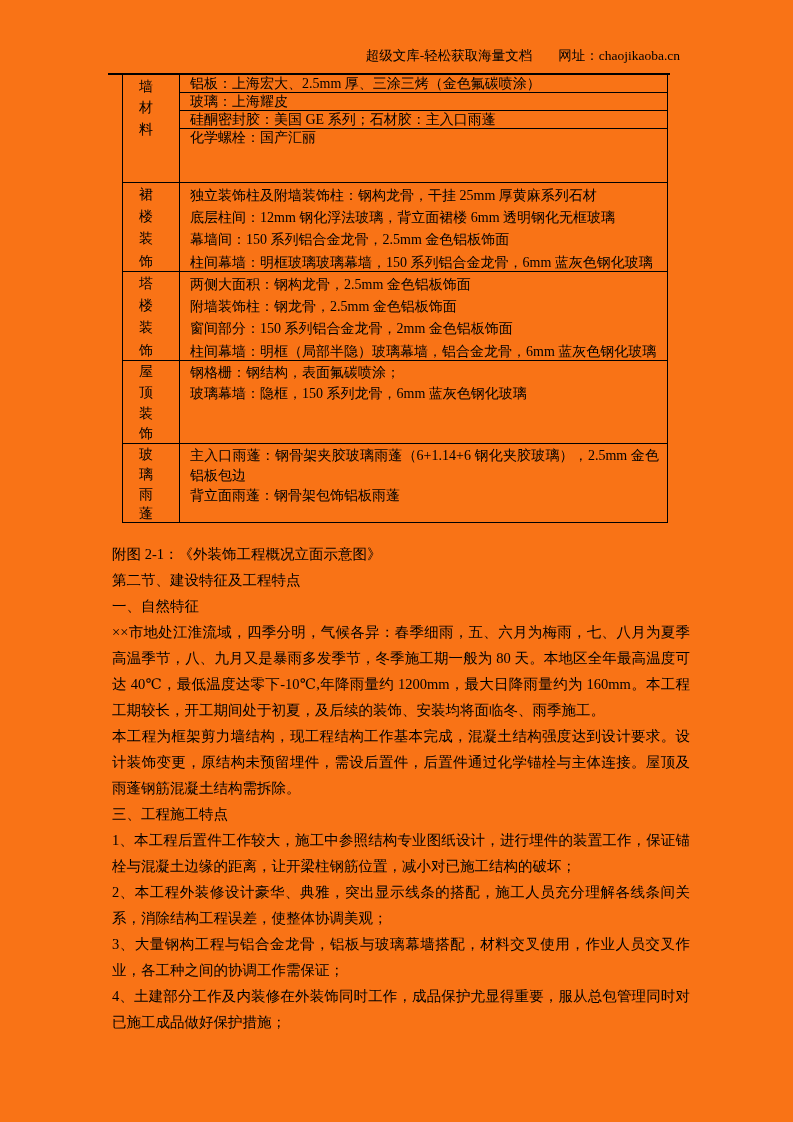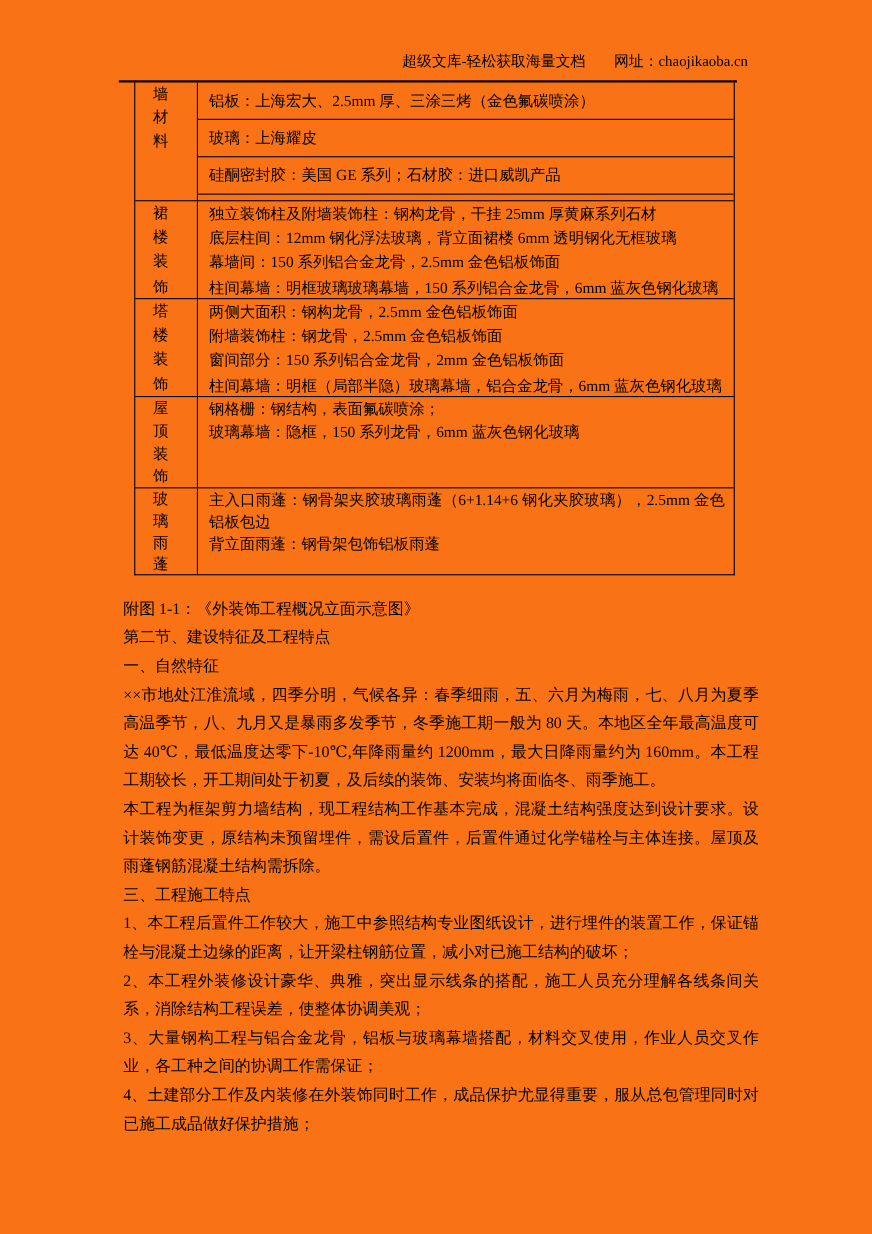--- a/index.html
+++ b/index.html
@@ -40,21 +40,21 @@
     word-break:break-all;
     letter-spacing:30px; 
   }
   
   .labelcol{letter-spacing:0;padding-right:32px;}
   .contentcol{flex:1;box-sizing:border-box;overflow:hidden;}
   
   .b0{height:107px;}
   .b0 .labelcol{line-height:21.4px;}
   .subrow{
-    height:34px;box-sizing:border-box;
+    height:18px;box-sizing:border-box;
     display:flex;align-items:center;
     padding:0 8px 0 10px;
     border-bottom:1.5px solid #000;
     white-space:nowrap;
   }
   .subrow:last-child{border-bottom:none;}
   
   .cellpad{padding:2px 8px 0 10px;text-align:justify;}
   .b1{height:89px;}  .b1 .labelcol,.b1 .cellpad{line-height:22.2px;}
   .b2{height:89px;}  .b2 .labelcol,.b2 .cellpad{line-height:22.2px;}
@@ -78,21 +78,21 @@
   </div>
   <div class="hdr-rule"></div>
 
   <div class="tbl">
 
     <div class="block b0">
       <div class="labelcol">墙材料</div>
       <div class="contentcol">
         <div class="subrow">铝板：上海宏大、2.5mm 厚、三涂三烤（金色氟碳喷涂）</div>
         <div class="subrow">玻璃：上海耀皮</div>
-        <div class="subrow">硅酮密封胶：美国 GE 系列；石材胶：进口威凯产品</div>
+        <div class="subrow">硅酮密封胶：美国 GE 系列；石材胶：主入口雨蓬</div>
         <div class="subrow">化学螺栓：国产汇丽</div>
       </div>
     </div>
 
     <div class="block b1">
       <div class="labelcol">裙楼装饰</div>
       <div class="contentcol cellpad">
         <div>独立装饰柱及附墙装饰柱：钢构龙骨，干挂 25mm 厚黄麻系列石材</div>
         <div>底层柱间：12mm 钢化浮法玻璃，背立面裙楼 6mm 透明钢化无框玻璃</div>
         <div>幕墙间：150 系列铝合金龙骨，2.5mm 金色铝板饰面</div>
@@ -122,21 +122,21 @@
       <div class="labelcol">玻璃雨蓬</div>
       <div class="contentcol cellpad">
         <div>主入口雨蓬：钢骨架夹胶玻璃雨蓬（6+1.14+6 钢化夹胶玻璃），2.5mm 金色铝板包边</div>
         <div>背立面雨蓬：钢骨架包饰铝板雨蓬</div>
       </div>
     </div>
 
   </div>
 
   <div class="bodytext">
-    <p>附图 1-1：《外装饰工程概况立面示意图》</p>
+    <p>附图 2-1：《外装饰工程概况立面示意图》</p>
     <p>第二节、建设特征及工程特点</p>
     <p>一、自然特征</p>
     <p>××市地处江淮流域，四季分明，气候各异：春季细雨，五、六月为梅雨，七、八月为夏季高温季节，八、九月又是暴雨多发季节，冬季施工期一般为 80 天。本地区全年最高温度可达 40℃，最低温度达零下-10℃,年降雨量约 1200mm，最大日降雨量约为 160mm。本工程工期较长，开工期间处于初夏，及后续的装饰、安装均将面临冬、雨季施工。</p>
     <p>本工程为框架剪力墙结构，现工程结构工作基本完成，混凝土结构强度达到设计要求。设计装饰变更，原结构未预留埋件，需设后置件，后置件通过化学锚栓与主体连接。屋顶及雨蓬钢筋混凝土结构需拆除。</p>
     <p>三、工程施工特点</p>
     <p>1、本工程后置件工作较大，施工中参照结构专业图纸设计，进行埋件的装置工作，保证锚栓与混凝土边缘的距离，让开梁柱钢筋位置，减小对已施工结构的破坏；</p>
     <p>2、本工程外装修设计豪华、典雅，突出显示线条的搭配，施工人员充分理解各线条间关系，消除结构工程误差，使整体协调美观；</p>
     <p>3、大量钢构工程与铝合金龙骨，铝板与玻璃幕墙搭配，材料交叉使用，作业人员交叉作业，各工种之间的协调工作需保证；</p>
     <p>4、土建部分工作及内装修在外装饰同时工作，成品保护尤显得重要，服从总包管理同时对已施工成品做好保护措施；</p>
   </div>

